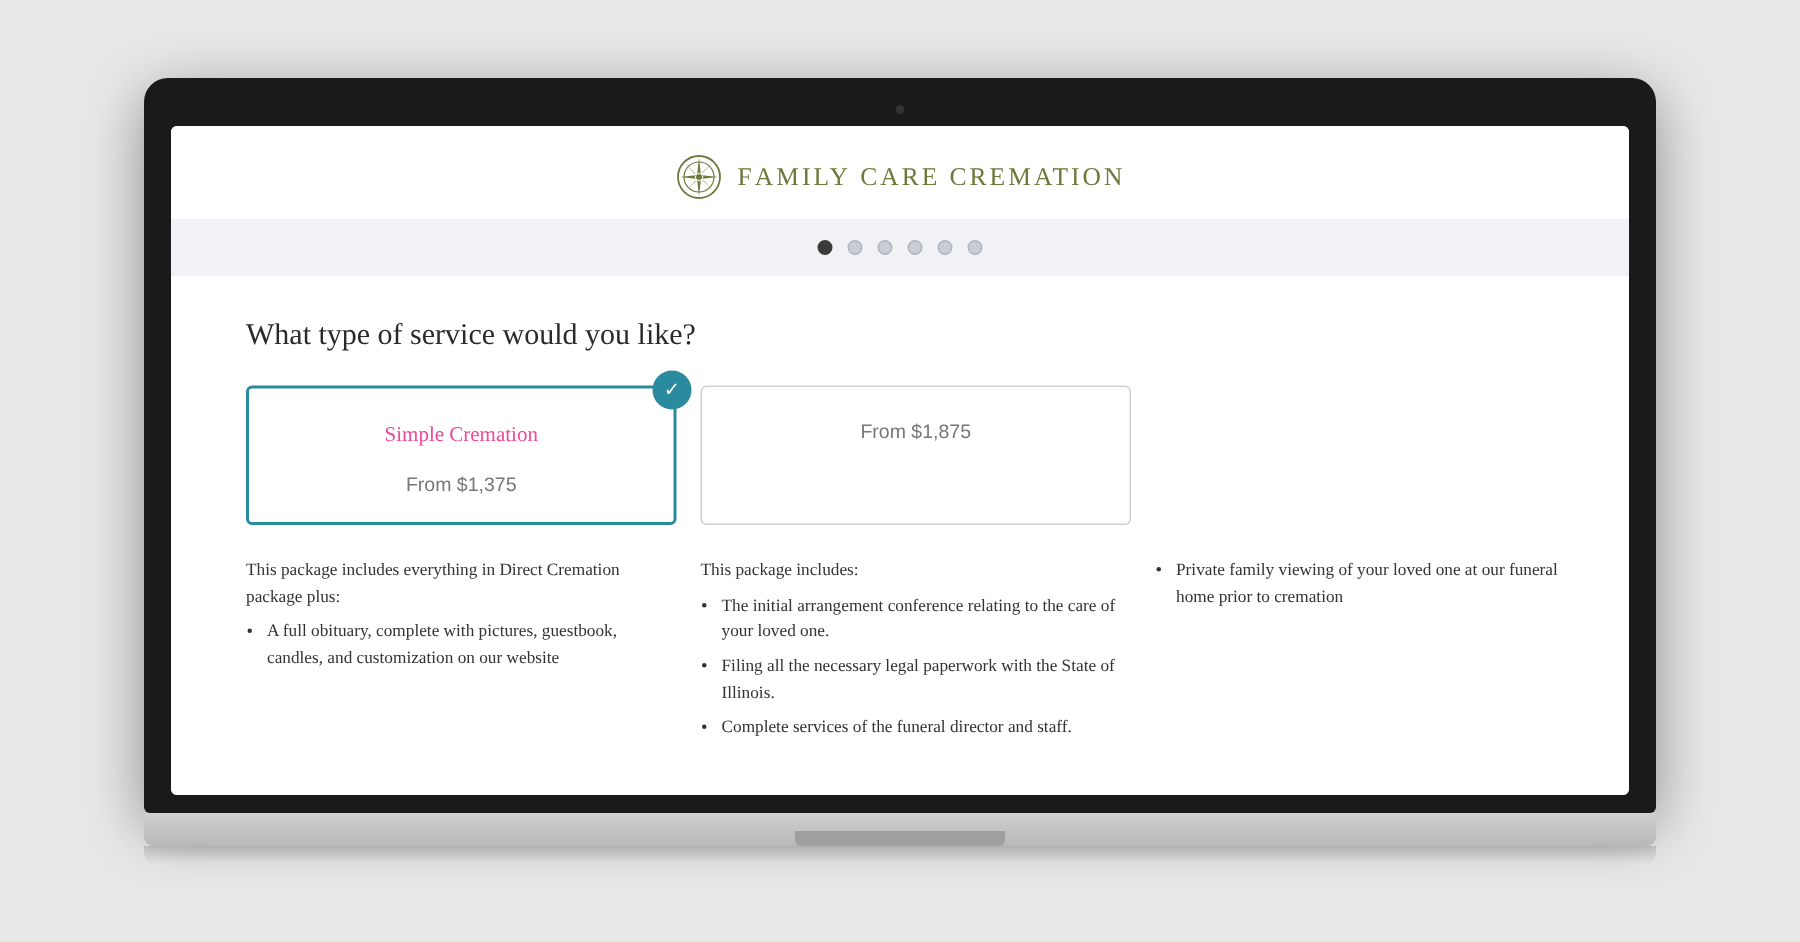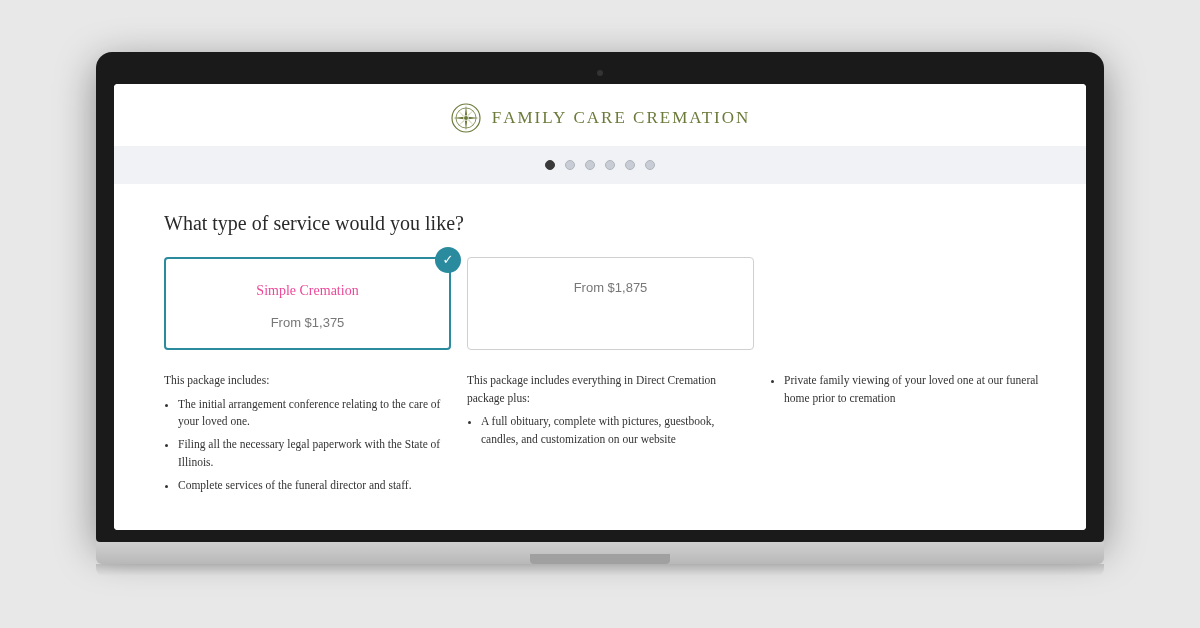--- a/index.html
+++ b/index.html
@@ -280,32 +280,32 @@
 
             <div class="service-card">
               <div class="card-price">From $1,875</div>
             </div>
 
           </div>
 
           <div class="descriptions-row">
 
             <div class="desc-block">
+              <p>This package includes everything in Direct Cremation package plus:</p>
+              <ul>
+                <li>A full obituary, complete with pictures, guestbook, candles, and customization on our website</li>
+              </ul>
+            </div>
+
+            <div class="desc-block">
               <p>This package includes:</p>
               <ul>
                 <li>The initial arrangement conference relating to the care of your loved one.</li>
                 <li>Filing all the necessary legal paperwork with the State of Illinois.</li>
                 <li>Complete services of the funeral director and staff.</li>
-              </ul>
-            </div>
-
-            <div class="desc-block">
-              <p>This package includes everything in Direct Cremation package plus:</p>
-              <ul>
-                <li>A full obituary, complete with pictures, guestbook, candles, and customization on our website</li>
               </ul>
             </div>
 
             <div class="desc-block">
               <ul>
                 <li>Private family viewing of your loved one at our funeral home prior to cremation</li>
               </ul>
             </div>
 
           </div>

